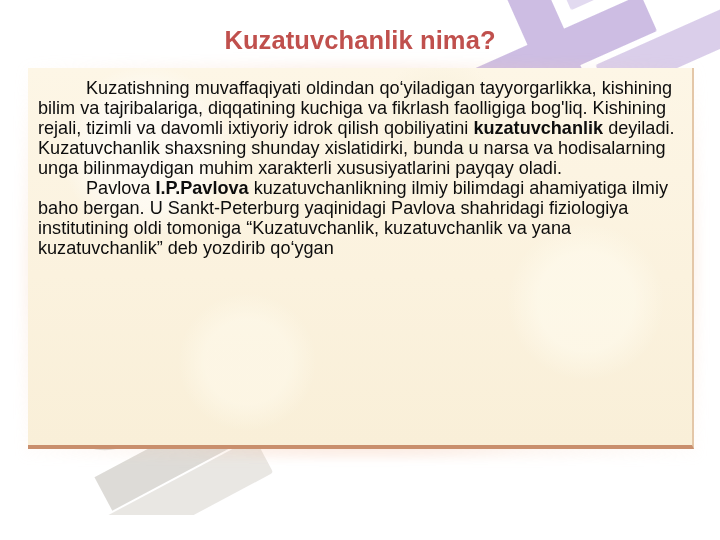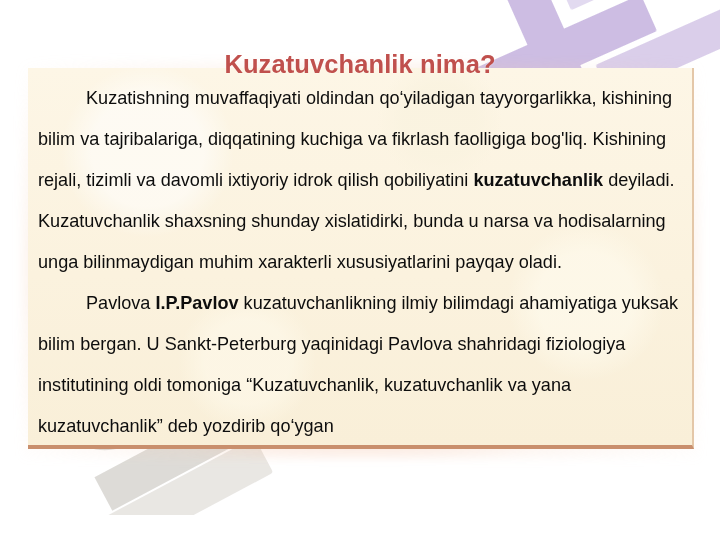--- a/index.html
+++ b/index.html
@@ -57,21 +57,20 @@
     top: 26px;
     left: 0;
     width: 720px;
     text-align: center;
     font-size: 25.5px;
     font-weight: bold;
     color: #c0504d;
     letter-spacing: .1px;
     z-index: 6;
     text-shadow: 0 0 2px rgba(255,255,255,.55);
-    margin-top: 24px;
   }
 
   
   #panel-shadow {
     position: absolute;
     left: 22px;
     top: 62px;
     width: 678px;
     height: 396px;
     background:
@@ -113,21 +112,21 @@
 
   
   #body-text {
     position: absolute;
     left: 38px;
     top: 78px;
     width: 652px;
     z-index: 7;
     color: #0d0d0d;
     font-size: 18.1px;
-    line-height: 41px;
+    line-height: 20px;
     text-align: left;
   }
   #body-text p {
     margin: 0;
   }
   #body-text p.indent {
     text-indent: 48px;
   }
   #body-text b { font-weight: bold; }
 </style>
@@ -165,16 +164,16 @@
       <g transform="rotate(-28 210 150)" fill="#b0a89b" opacity="0.5">
         <rect x="10" y="216" width="170" height="40" rx="3"></rect>
       </g>
     </svg>
   </div>
 
   <div id="panel"></div>
 
   <div id="body-text">
       <p class="indent"><span>Kuzatishning muvaffaqiyati oldindan qo‘yiladigan tayyorgarlikka, kishining bilim va tajribalariga, diqqatining kuchiga va fikrlash faolligiga bog'liq. Kishining rejali, tizimli va davomli ixtiyoriy idrok qilish qobiliyatini </span><b>kuzatuvchanlik</b><span> deyiladi. Kuzatuvchanlik shaxsning shunday xislatidirki, bunda u narsa va hodisalarning unga bilinmaydigan muhim xarakterli xususiyatlarini payqay oladi.</span></p>
-      <p class="indent"><span>Pavlova </span><b>I.P.Pavlov</b><span> kuzatuvchanlikning ilmiy bilimdagi ahamiyatiga yuksak bilim bergan. U Sankt-Peterburg yaqinidagi Pavlova shahridagi fiziologiya institutining oldi tomoniga “Kuzatuvchanlik, kuzatuvchanlik va yana kuzatuvchanlik” deb yozdirib qo‘ygan</span></p>
+      <p class="indent"><span>Pavlova </span><b>I.P.Pavlova</b><span> kuzatuvchanlikning ilmiy bilimdagi ahamiyatiga ilmiy baho bergan. U Sankt-Peterburg yaqinidagi Pavlova shahridagi fiziologiya institutining oldi tomoniga “Kuzatuvchanlik, kuzatuvchanlik va yana kuzatuvchanlik” deb yozdirib qo‘ygan</span></p>
     </div>
 
 </div>
 
 </body></html>

